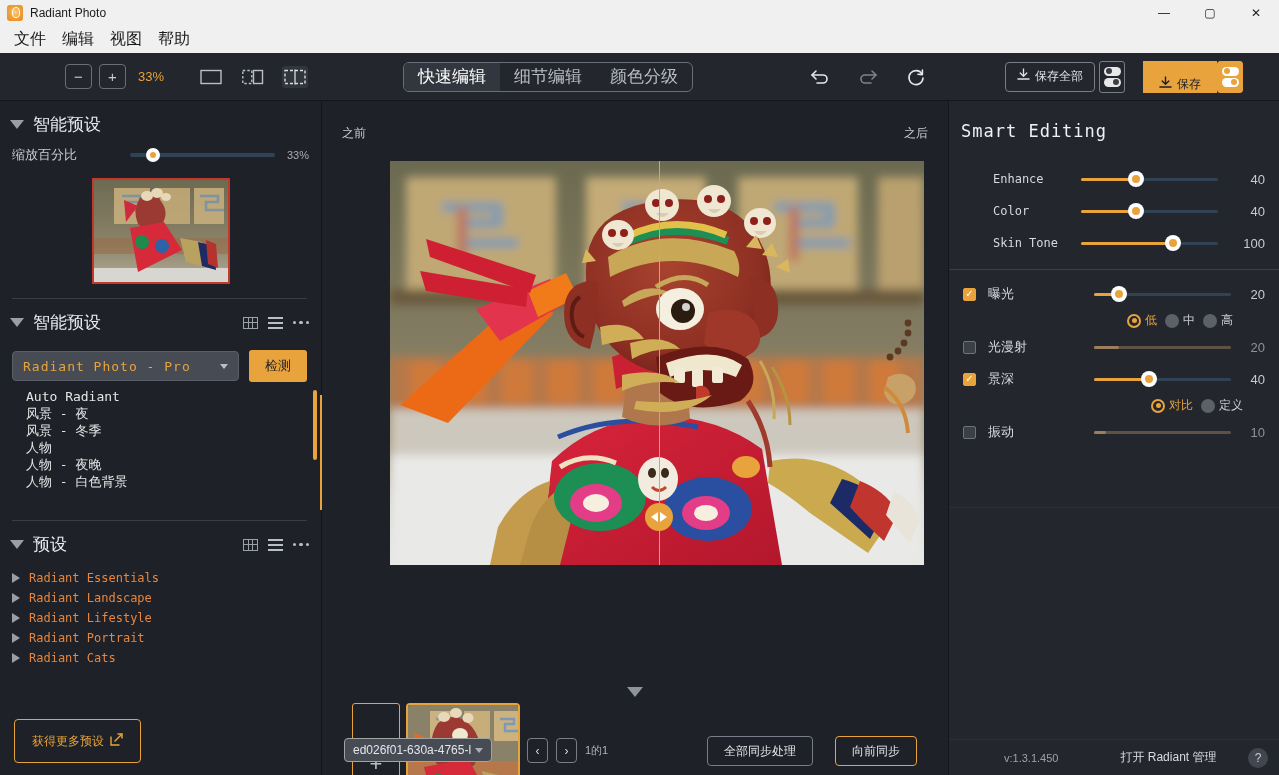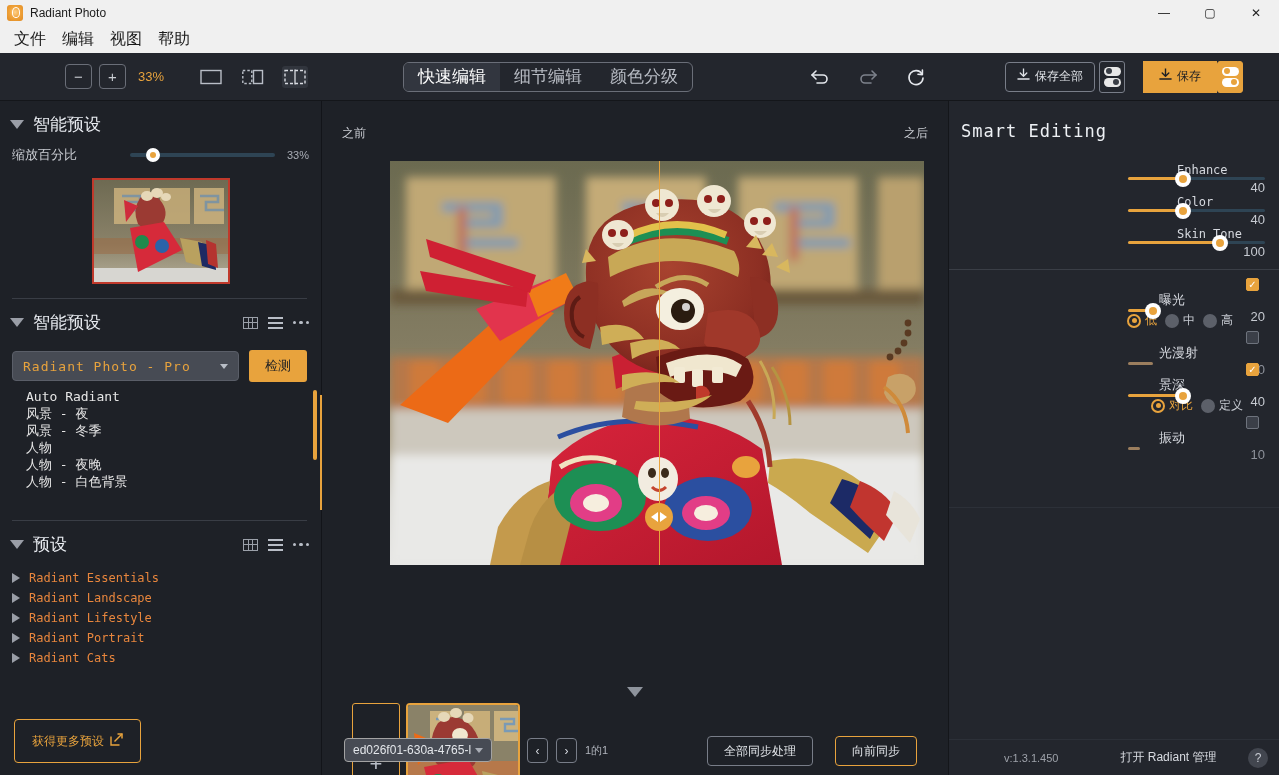--- a/index.html
+++ b/index.html
@@ -69,21 +69,21 @@
 
   .histbtn { color: #d9dce2; width: 34px; display:flex; align-items:center; justify-content:center; }
   .histbtn.dim { color: #7d828c; }
 
   .btn-outline {
     height: 30px; border: 1px solid #787d88; border-radius: 4px; background: transparent;
     color: #dfe2e7; font-size: 12px; padding: 0 11px; display: flex; align-items: center; gap: 5px;
   }
   .btn-orange {
     height: 32px; background: #e8a33d; color: #1d1f24; font-size: 12px;
-    padding: 0 16px; display: flex; align-items: center; gap: 5px; border: none;
+    padding: 0 16px; display: flex; align-items: flex-end; gap: 5px; border: none;
   }
   .toggle-box {
     width: 26px; height: 32px; border: 1px solid #787d88; border-radius: 3px;
     display: flex; flex-direction: column; align-items: center; justify-content: center; gap: 2px;
   }
   .toggle-box.orange { background: #e8a33d; border-color: #e8a33d; }
   .mini-toggle {
     width: 17px; height: 9px; border-radius: 5px; background: #e8e8e8; position: relative;
   }
   .mini-toggle::after {
@@ -232,21 +232,21 @@
 
   
   .rightpanel {
     position: absolute; left: 948px; top: 101px; width: 331px; height: 674px;
     background: #23262d; border-left: 1px solid #14161a;
   }
   .rp-title {
     font-family: "DejaVu Sans Mono", monospace; font-size: 17px; color: #eef1f5;
     padding: 20px 0 0 12px; letter-spacing: 1px;
   }
-  .srow { display: flex; align-items: flex-end; height: 32px; padding: 0 14px 0 14px; flex-direction: column; }
+  .srow { display: flex; align-items: center; height: 32px; padding: 0 14px 0 14px; }
   .srow .name {
     font-family: "DejaVu Sans Mono", monospace; font-size: 12px; color: #d6d9df;
     width: 118px; padding-left: 30px;
   }
   .srow .name.cjk { font-family: "Liberation Sans", sans-serif; font-size: 13px; padding-left: 6px; width: 112px; }
   .chk {
     width: 13px; height: 13px; border-radius: 2px; flex: none; margin-right: 6px;
     border: 1px solid #6e737d; background: #3b3f48;
     display: flex; align-items: center; justify-content: center;
   }

